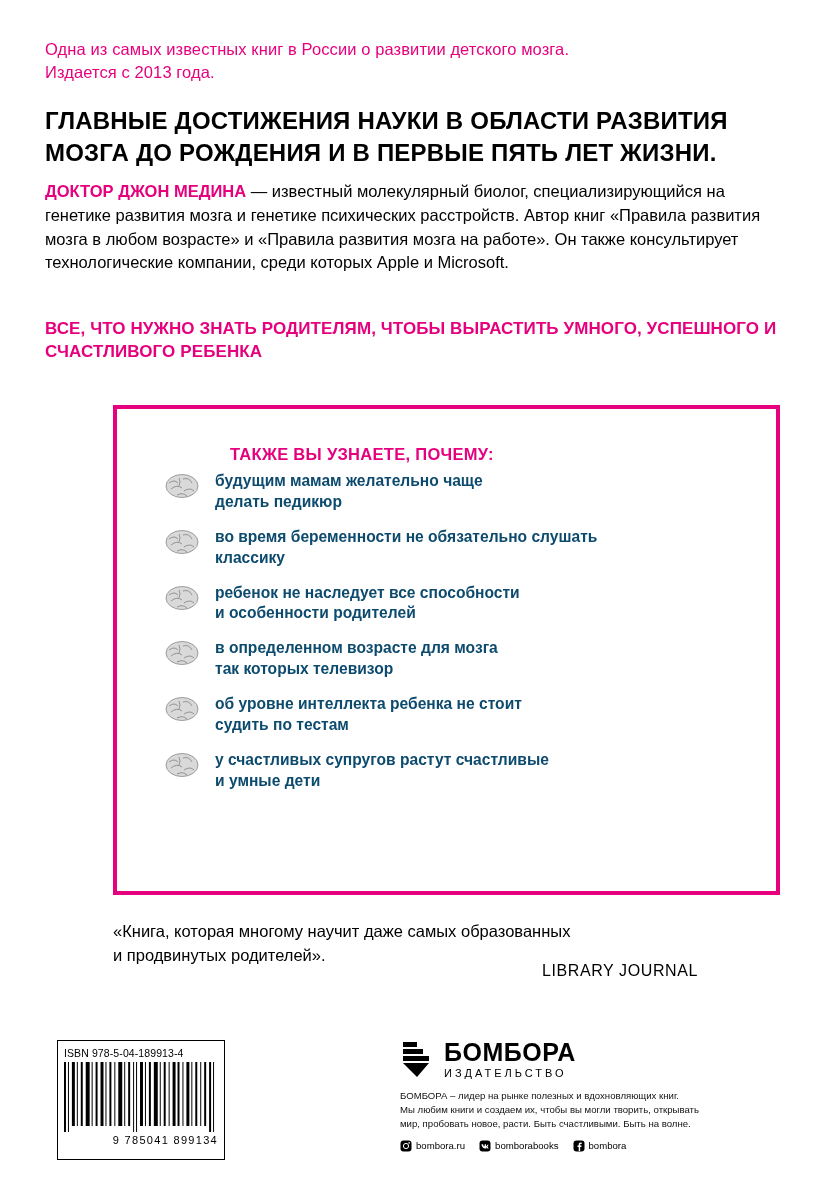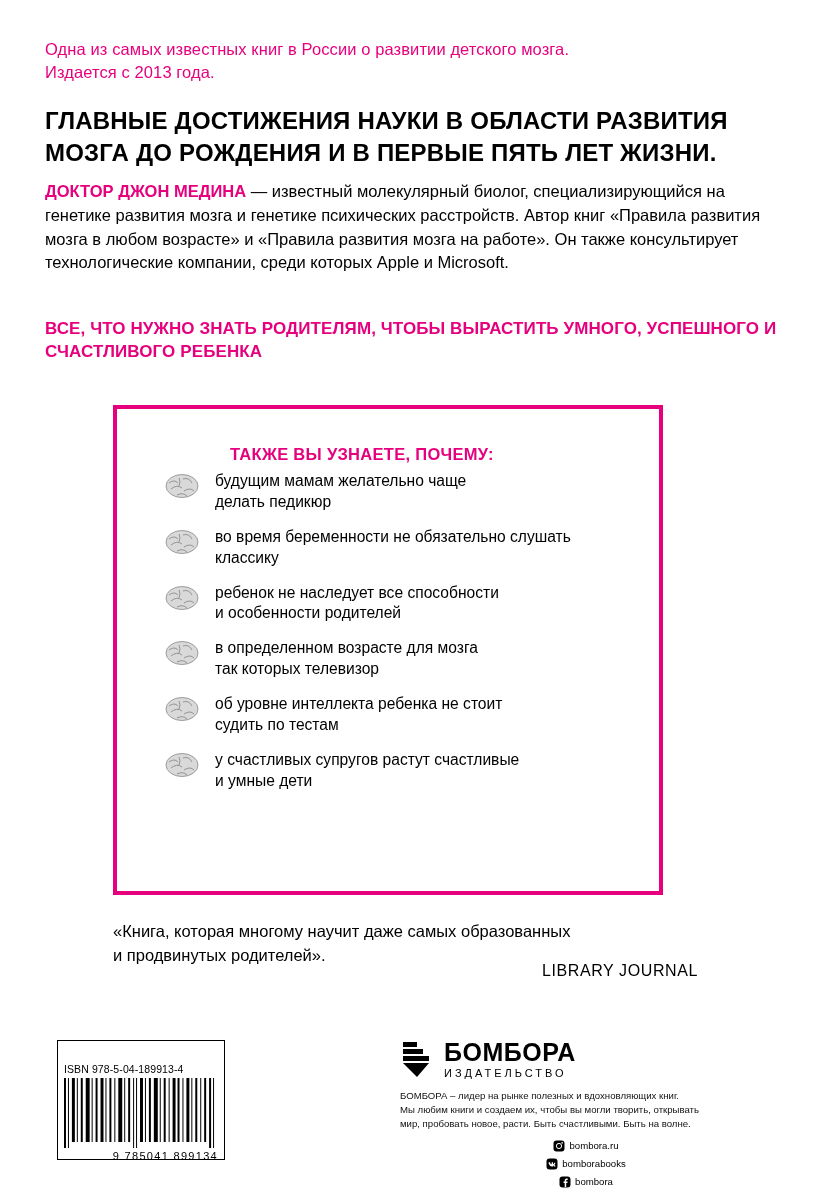--- a/index.html
+++ b/index.html
@@ -67,21 +67,21 @@
     font-size: 17px;
     font-weight: 700;
     line-height: 1.35;
     letter-spacing: 0.1px;
   }
 
   
   .box {
     position: absolute;
     left: 113px; top: 405px;
-    width: 550px; height: 490px;
+    width: 667px; height: 490px;
     border: 4px solid #e6007e;
     background: #fff;
   }
   .box-title {
     position: absolute;
     left: 113px; top: 36px;
     color: #e6007e;
     font-size: 16.5px;
     font-weight: 700;
     letter-spacing: 0.3px;
@@ -97,23 +97,23 @@
     margin-bottom: 14px;
   }
   .brain-icon {
     flex: 0 0 auto;
     width: 34px; height: 26px;
     margin-right: 16px;
     margin-top: 2px;
   }
   .item-text {
     font-size: 15.6px;
-    font-weight: 400;
+    font-weight: 700;
     line-height: 1.34;
-    color: #000000;
+    color: #0c4a6e;
     white-space: pre-line;
   }
 
   
   .quote {
     position: absolute;
     left: 113px; top: 920px;
     width: 610px;
     font-size: 16.5px;
     line-height: 1.45;
@@ -130,21 +130,21 @@
     color: #000;
   }
 
   
   .isbn-block {
     position: absolute;
     left: 57px; top: 1040px;
     width: 168px; height: 120px;
     border: 1px solid #000;
     background: #fff;
-    padding: 22px 6px 4px 6px;
+    padding: 6px 6px 4px 6px;
   }
   .isbn-text {
     font-size: 10.5px;
     font-family: "Liberation Sans", sans-serif;
     letter-spacing: 0.1px;
     margin-bottom: 3px;
   }
   .barcode {
     width: 100%;
     height: 70px;
@@ -184,21 +184,20 @@
     line-height: 1.45;
     color: #111;
     white-space: pre-line;
   }
   .socials {
     margin-top: 9px;
     display: flex;
     align-items: center;
     gap: 6px;
     font-size: 9.6px;
-    flex-direction: column;
   }
   .soc-item { display: flex; align-items: center; gap: 4px; margin-right: 8px;}
   .soc-icon { width: 12px; height: 12px; display:block; }
 </style>
 </head>
 <body>
 
 <div class="page">
 
   <div class="intro">

